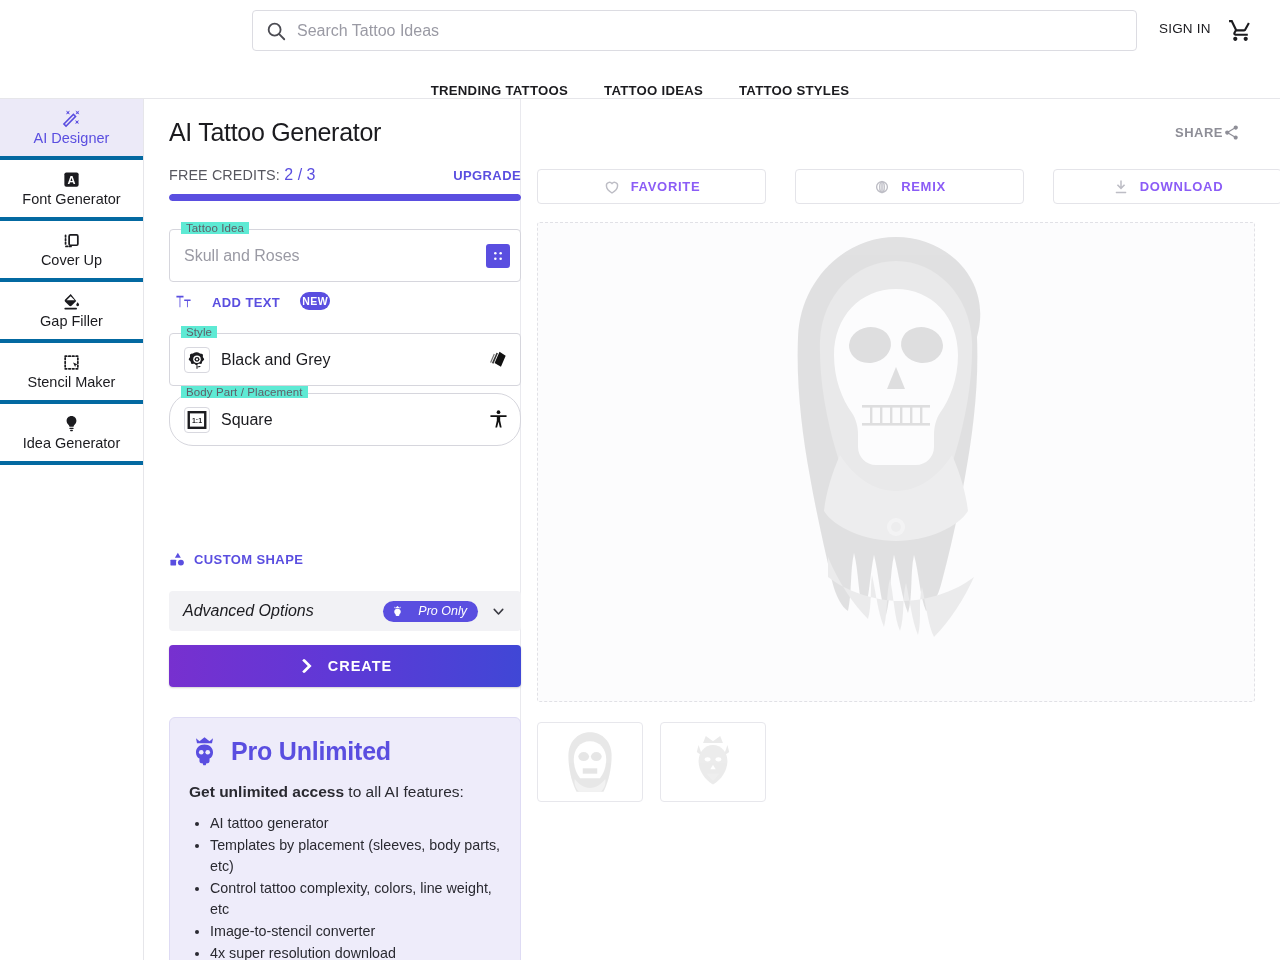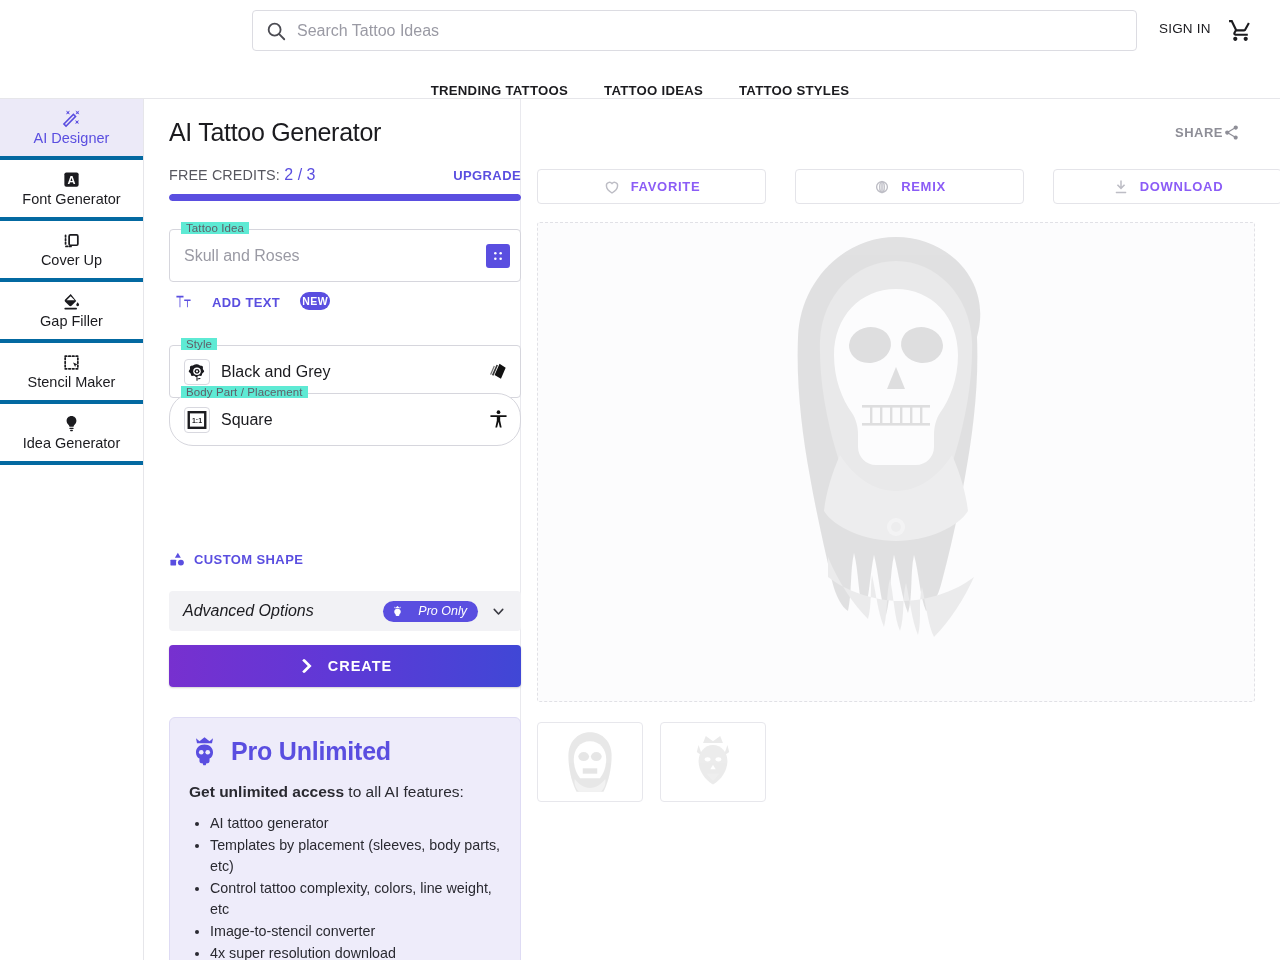--- a/index.html
+++ b/index.html
@@ -81,21 +81,21 @@
   
   .field {
     position: absolute; left: 25px; width: 352px;
     border: 1px solid #d6d6dd; border-radius: 4px; background:#fff;
   }
   .field-legend {
     position: absolute; top: -8px; left: 11px; padding: 0 5px; background: #5eead4;
     font-size: 11.5px; color: #5f5f68; letter-spacing:.1px;
   }
   #f-idea { top: 130px; height: 53px; }
-  #f-style { top: 246px; height: 53px; }
+  #f-style { top: 234px; height: 53px; }
   #f-place { top: 294px; height: 53px; border-radius: 24px; }
   .field-inner { display:flex; align-items:center; height:100%; padding: 0 10px 0 14px; gap:11px; }
   .idea-input {
     border:0; outline:0; flex:1; height:100%; background:transparent;
     font-family:"Liberation Sans", sans-serif; font-size:16px; color:#1b1b1f;
   }
   .idea-input::placeholder { color: #9a9aa4; }
   .dice-btn { width:24px; height:24px; border-radius:3px; background:#5a4ee0; display:flex; align-items:center; justify-content:center; cursor:pointer; flex:0 0 24px; }
   .field-thumb {
     width:26px; height:26px; flex:0 0 26px; border:1px solid #d8d8df; border-radius:4px;

